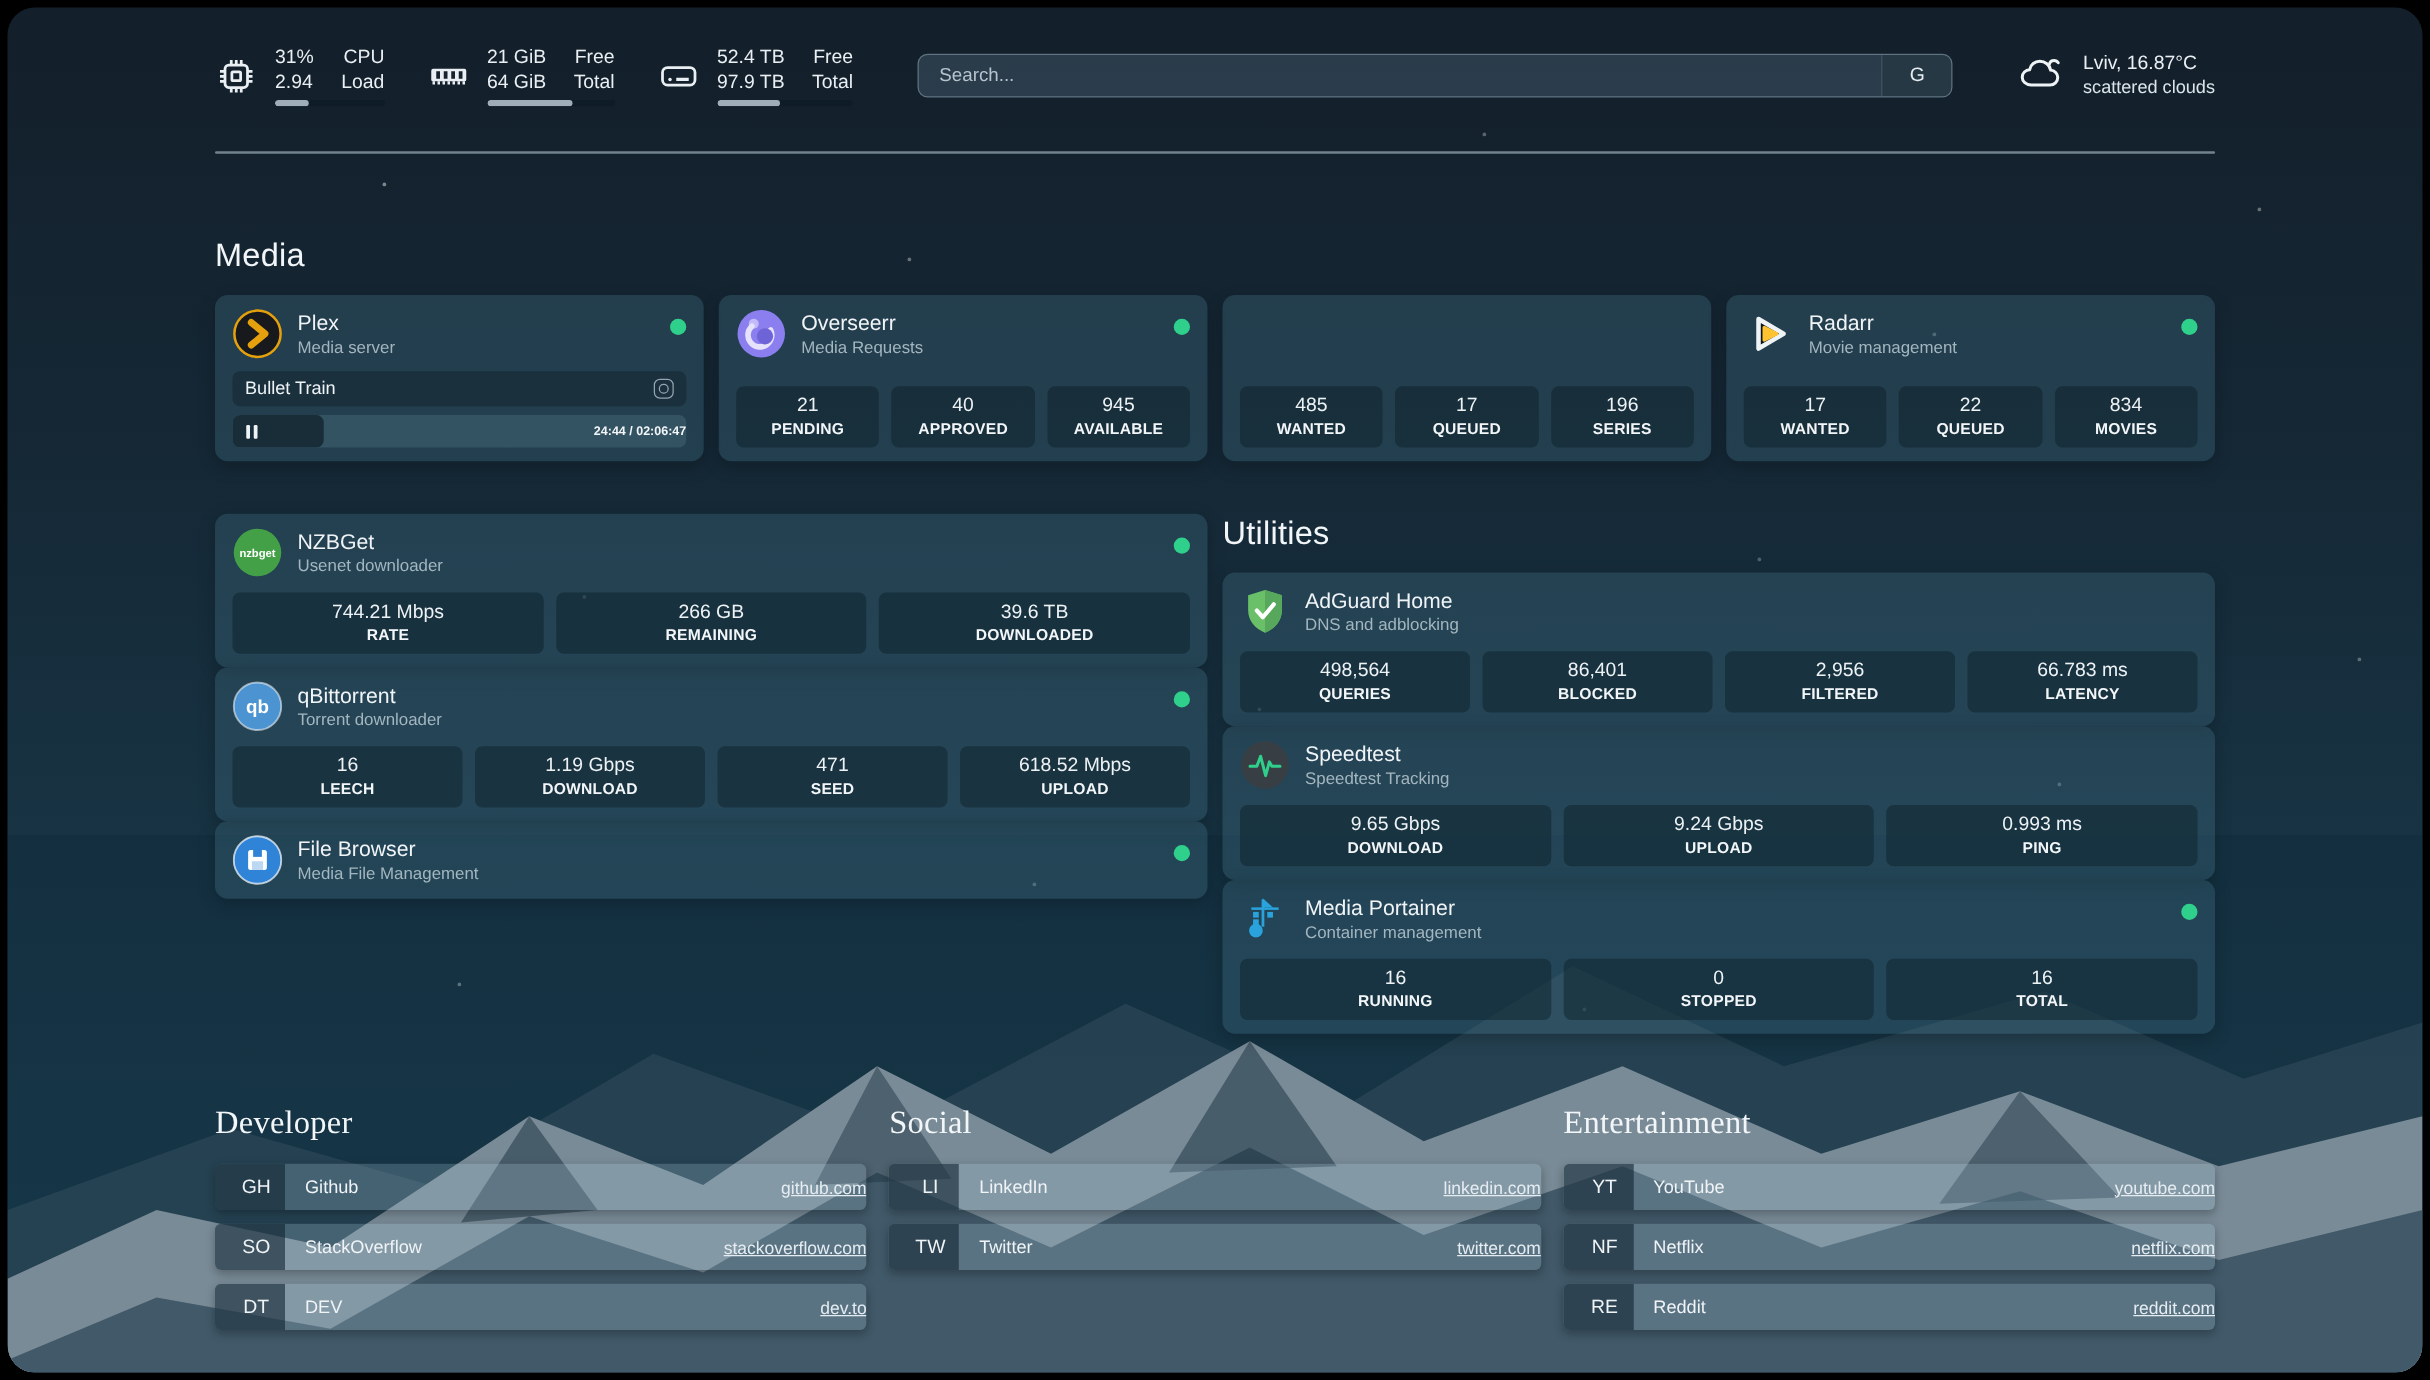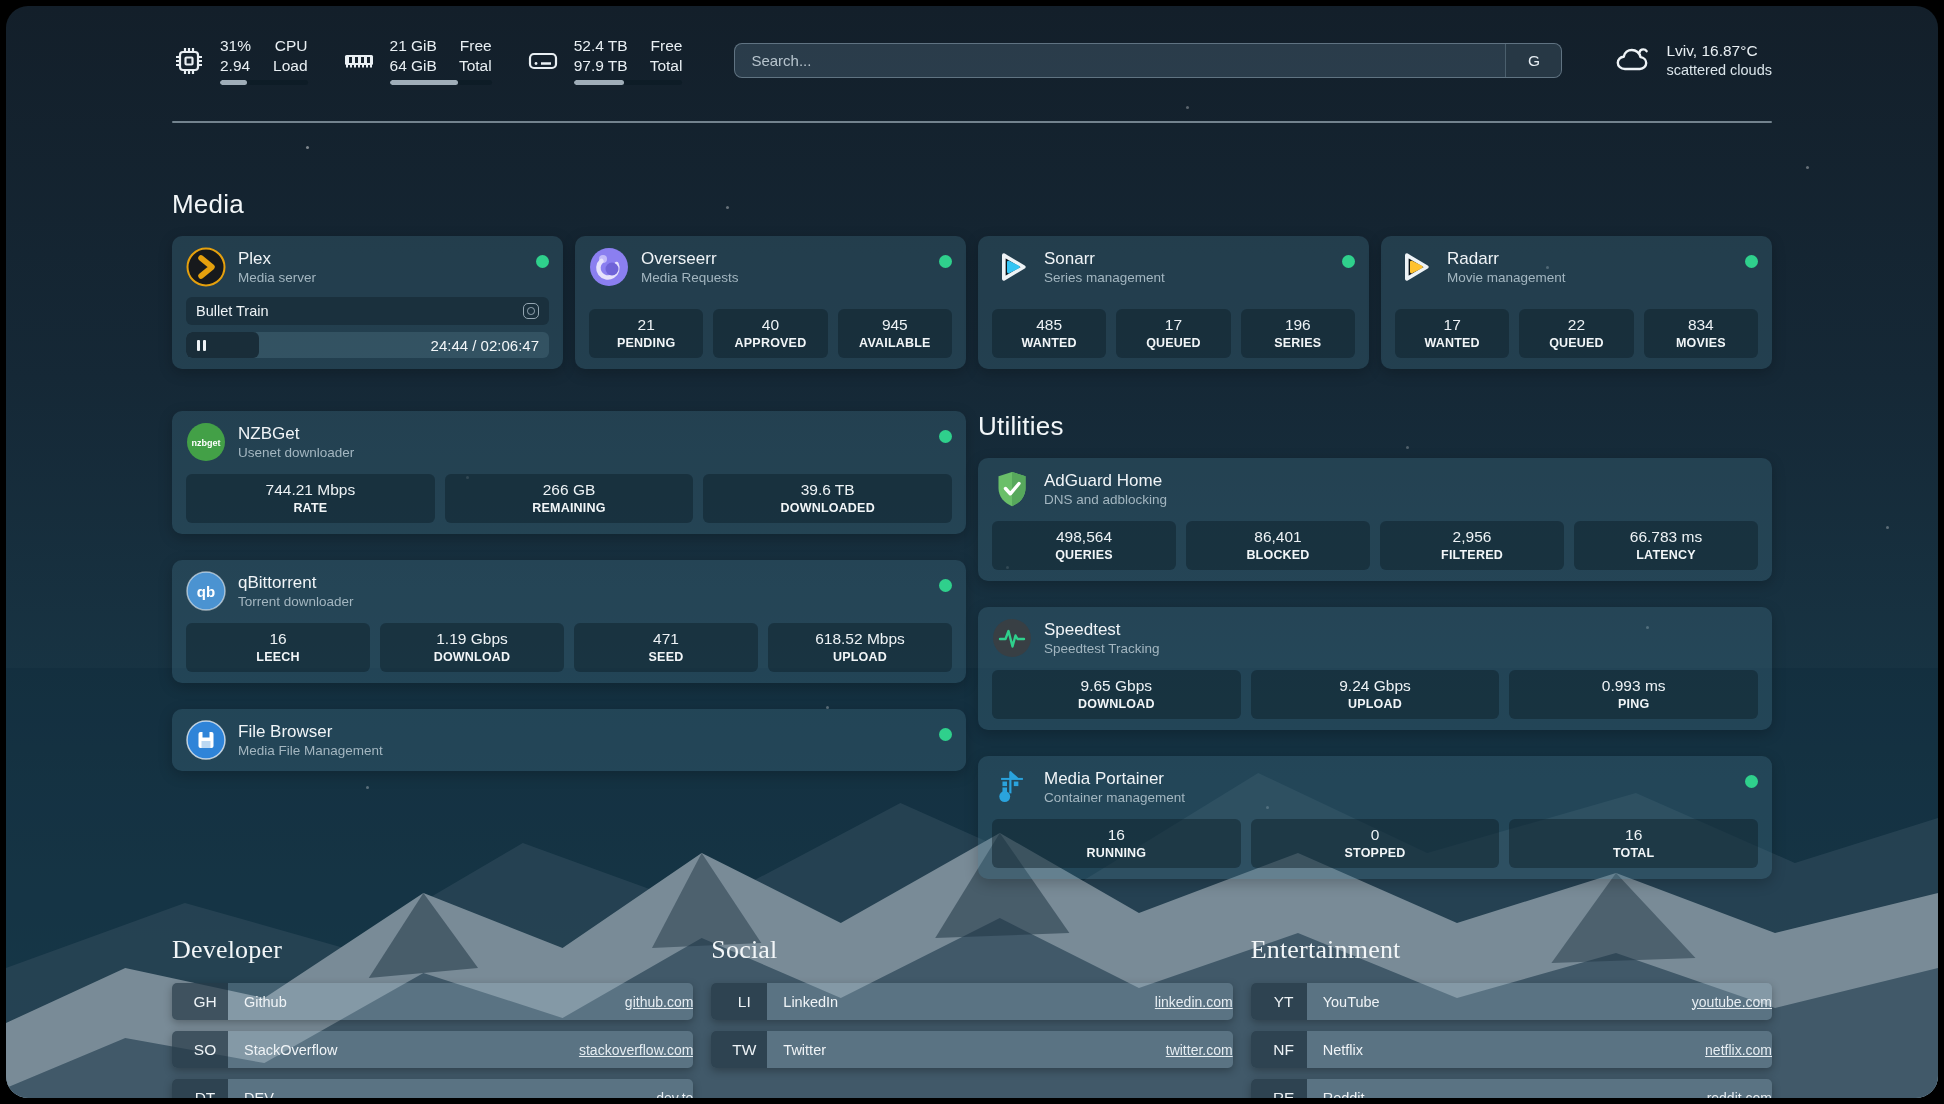--- a/index.html
+++ b/index.html
@@ -67,26 +67,26 @@
   .np-title { display:flex; align-items:center; height:28px; padding:0 10px;
     background:rgba(12,28,38,.4); border-radius:6px; font-size:14.5px; color:#eef3f6; }
   .np-session-icon { margin-left:auto; width:16px; height:16px; border:1.6px solid #93a5b1;
     border-radius:5px; position:relative; }
   .np-session-icon::after { content:""; position:absolute; inset:3.2px; border:1.6px solid #93a5b1; border-radius:50%; }
   .np-progress { position:relative; margin-top:7px; height:26px; border-radius:6px; overflow:hidden;
     background:rgba(130,170,190,.18); display:flex; align-items:center; }
   .np-fill { position:absolute; left:0; top:0; bottom:0; background:rgba(9,22,32,.62); border-radius:6px; }
   .pause { position:relative; z-index:1; margin-left:11px; display:flex; gap:3px; }
   .pause i { display:block; width:3px; height:11px; background:#eef3f6; border-radius:1px; }
-  .np-time { position:relative; z-index:1; margin-left:auto; padding-right:10px;
-    font-size:15px; font-weight:400; color:#f2f6f8; }
+  .np-time { position:relative; z-index:1; margin-left:auto; 
+    font-size:10px; font-weight:700; color:#f2f6f8; }
 
   .two-col { display:grid; grid-template-columns:1fr 1fr; gap:12px; margin-top:42px; }
   .col-title { margin-bottom:16px; }
-  .card-stack { display:flex; flex-direction:column; gap:26px; }
+  .card-stack { display:flex; flex-direction:column; }
 
   
   .bookmarks { display:grid; grid-template-columns:1fr 1fr 1fr; gap:18px; margin-top:56px; padding-bottom:46px; }
   .bm-title { margin-bottom:18px;font-family:Liberation Serif, serif; }
   .bm-row { display:flex; align-items:stretch; height:37px; border-radius:5px; overflow:hidden;
     background:rgba(167,196,210,.25); margin-bottom:11px; box-shadow:0 3px 8px rgba(0,0,0,.28); cursor:pointer; }
   .bm-abbr { width:56px; background:rgba(16,35,48,.6); display:flex; align-items:center; justify-content:center;
     font-size:15.5px; font-weight:500; color:#eef3f6;padding-left:10px; }
   .bm-name { align-self:center; padding-left:16px; font-size:14.5px; color:#f0f4f7; }
   .bm-url { margin-left:auto; align-self:center; font-size:14px; color:#e6edf2;text-decoration:underline; }
@@ -262,33 +262,20 @@
             <div class="stat-label">APPROVED</div>
           </div>
           <div class="stat">
             <div class="stat-value">945</div>
             <div class="stat-label">AVAILABLE</div>
           </div>
         </div>
       </div>
 
       <div class="card">
-        <div class="card-head">
-          <span class="logo">
-            <svg viewBox="0 0 44 44">
-                <polygon points="13,9 35,22 13,35" fill="#0c151b" stroke="#eef3f6" stroke-width="4" stroke-linejoin="round"></polygon>
-              <polygon points="18,16.5 29,22 18,27.5" fill="#35c5f4" stroke="#35c5f4" stroke-width="3" stroke-linejoin="round"></polygon>
-              </svg>
-          </span>
-          <div class="titles">
-            <div class="app-name">Sonarr</div>
-            <div class="app-desc">Series management</div>
-          </div>
-          <span class="dot"></span>
-        </div>
         <div class="stats">
           <div class="stat">
             <div class="stat-value">485</div>
             <div class="stat-label">WANTED</div>
           </div>
           <div class="stat">
             <div class="stat-value">17</div>
             <div class="stat-label">QUEUED</div>
           </div>
           <div class="stat">

